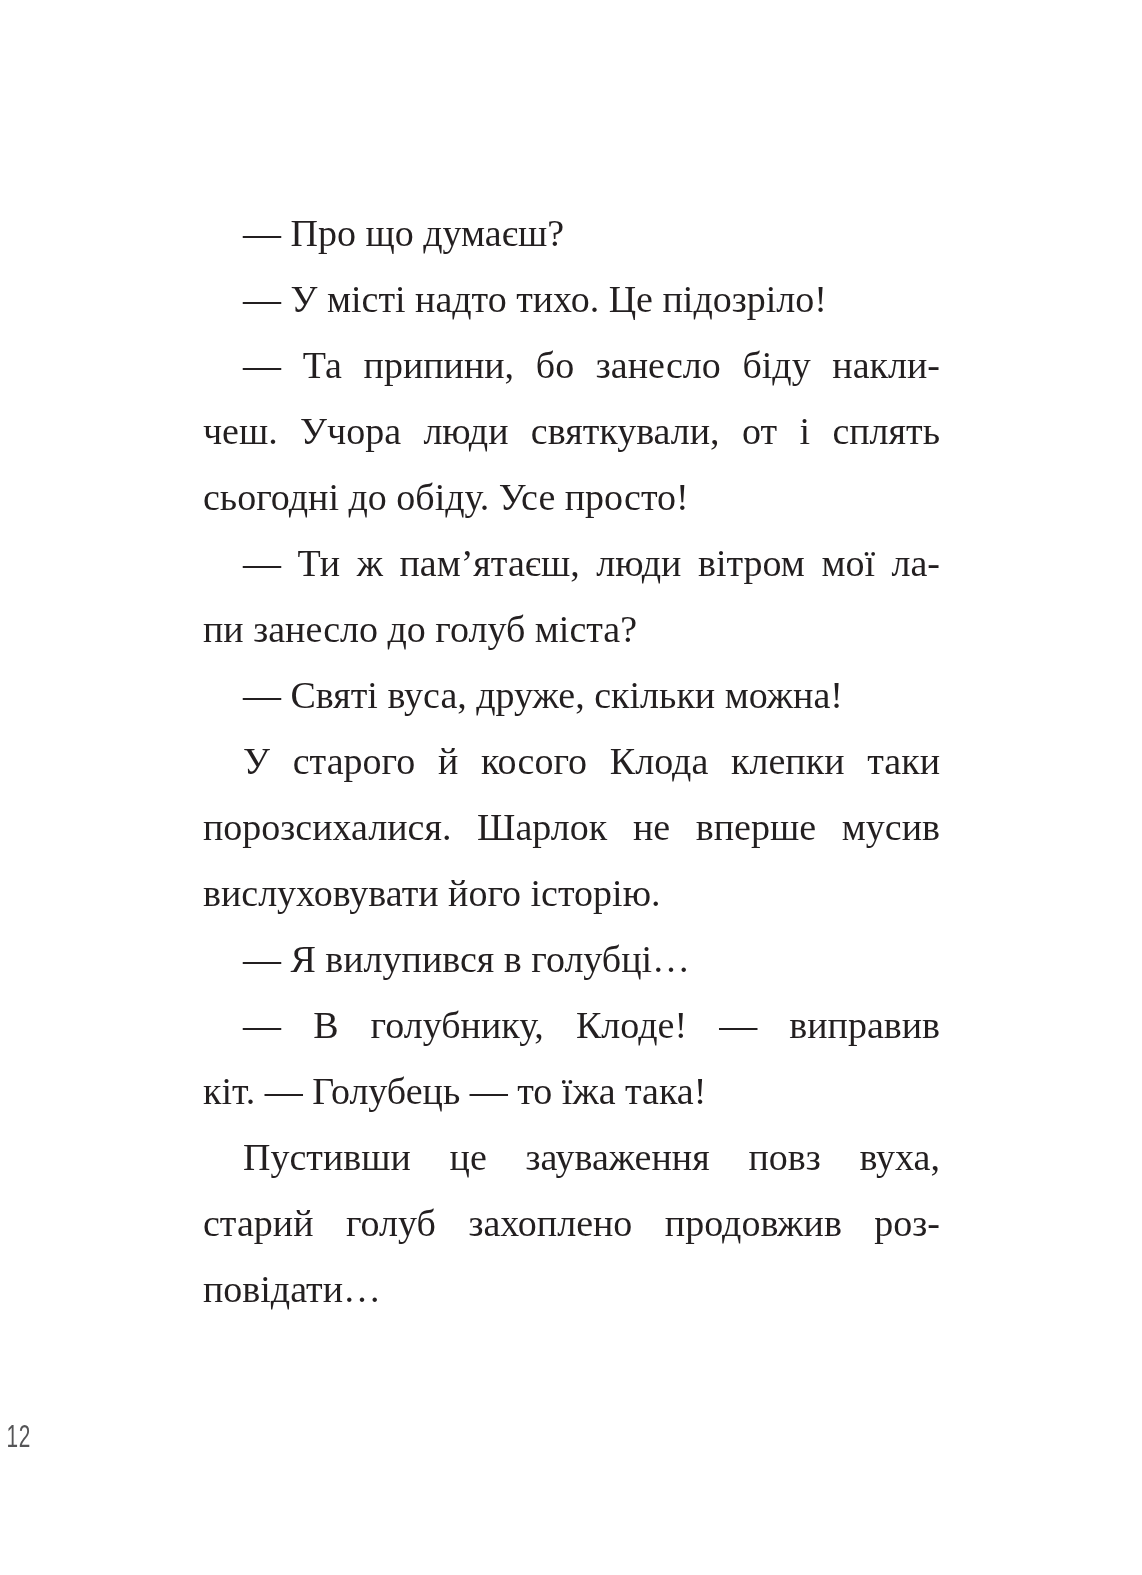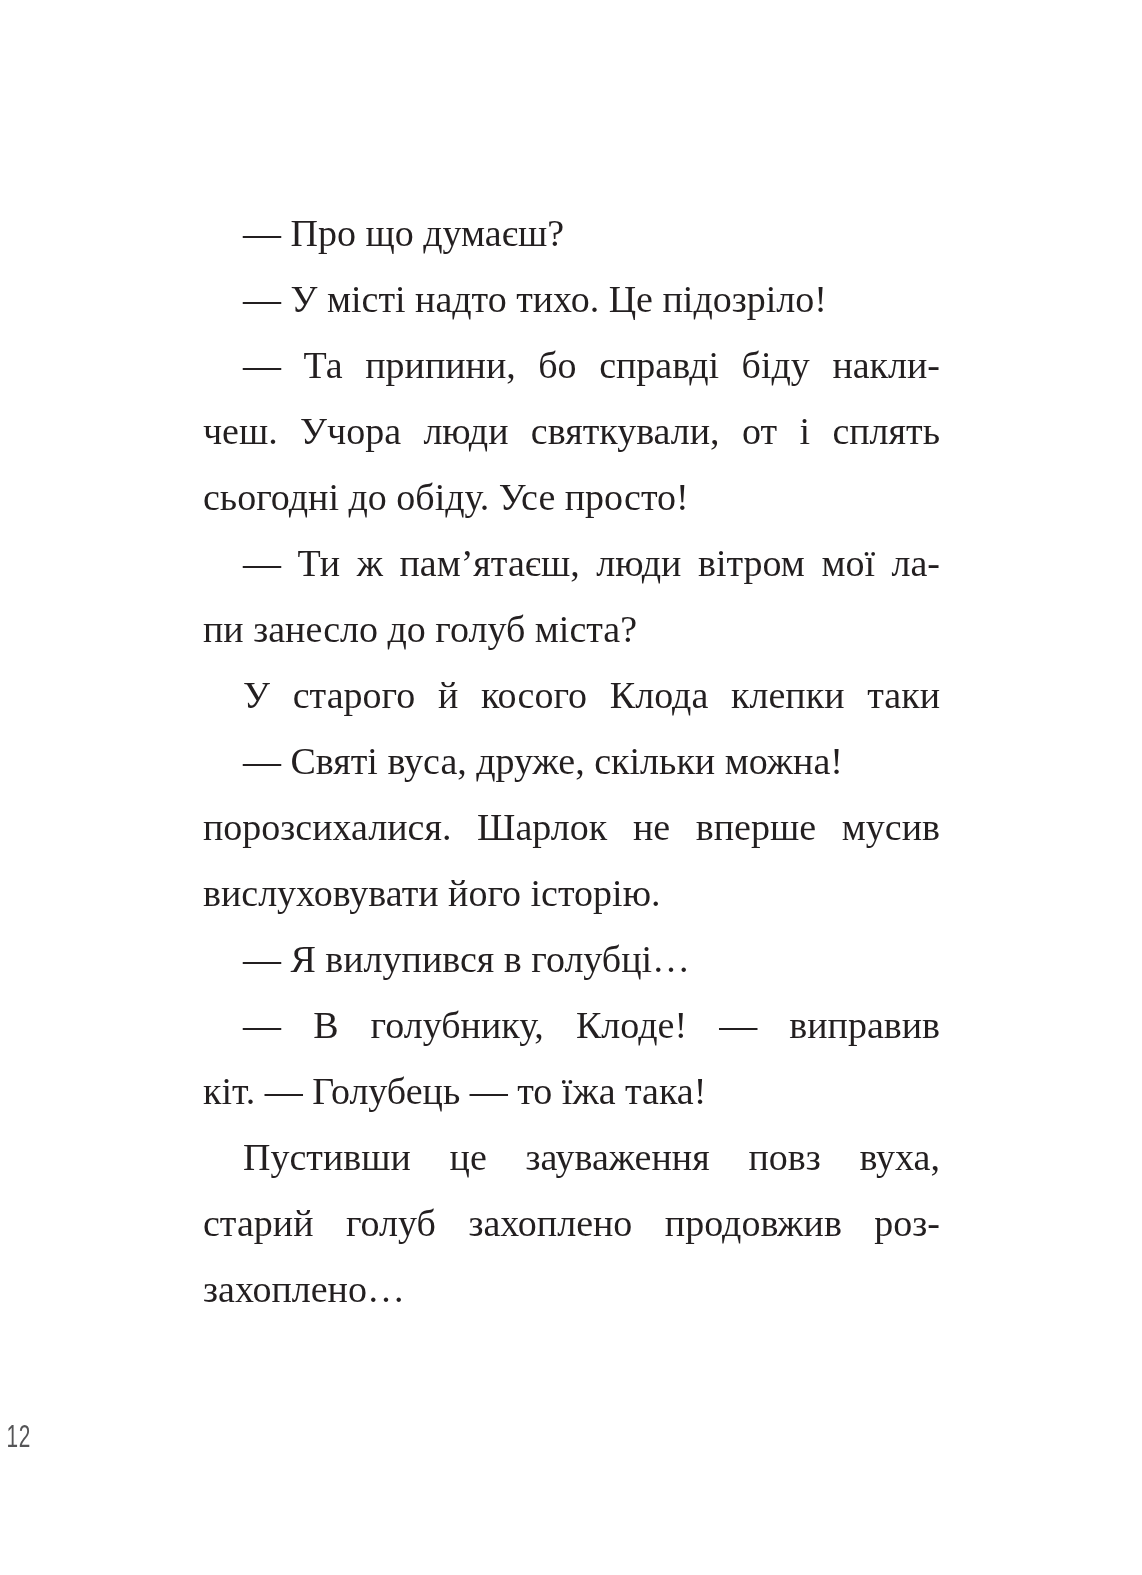--- a/index.html
+++ b/index.html
@@ -55,33 +55,33 @@
     transform-origin: center;
   }
 </style>
 </head>
 <body>
 
 <div class="book-page">
   <main class="text-block">
     <p class="line indent last">— Про що думаєш?</p>
     <p class="line indent last">— У місті надто тихо. Це підозріло!</p>
-    <p class="line indent">— Та припини, бо справді біду накли-</p>
+    <p class="line indent">— Та припини, бо занесло біду накли-</p>
     <p class="line">чеш. Учора люди святкували, от і сплять</p>
     <p class="line last">сьогодні до обіду. Усе просто!</p>
     <p class="line indent">— Ти ж пам’ятаєш, люди вітром мої ла-</p>
     <p class="line last">пи занесло до голуб міста?</p>
+    <p class="line indent last">— Святі вуса, друже, скільки можна!</p>
     <p class="line indent">У старого й косого Клода клепки таки</p>
-    <p class="line indent last">— Святі вуса, друже, скільки можна!</p>
     <p class="line">порозсихалися. Шарлок не вперше мусив</p>
     <p class="line last">вислуховувати його історію.</p>
     <p class="line indent last">— Я вилупився в голубці…</p>
     <p class="line indent">— В голубнику, Клоде! — виправив</p>
     <p class="line last">кіт. — Голубець — то їжа така!</p>
     <p class="line indent">Пустивши це зауваження повз вуха,</p>
     <p class="line">старий голуб захоплено продовжив роз-</p>
-    <p class="line last">захоплено…</p>
+    <p class="line last">повідати…</p>
   </main>
 
   <footer class="folio-wrap">
     <span class="page-number">12</span>
   </footer>
 </div>
 
 </body></html>

